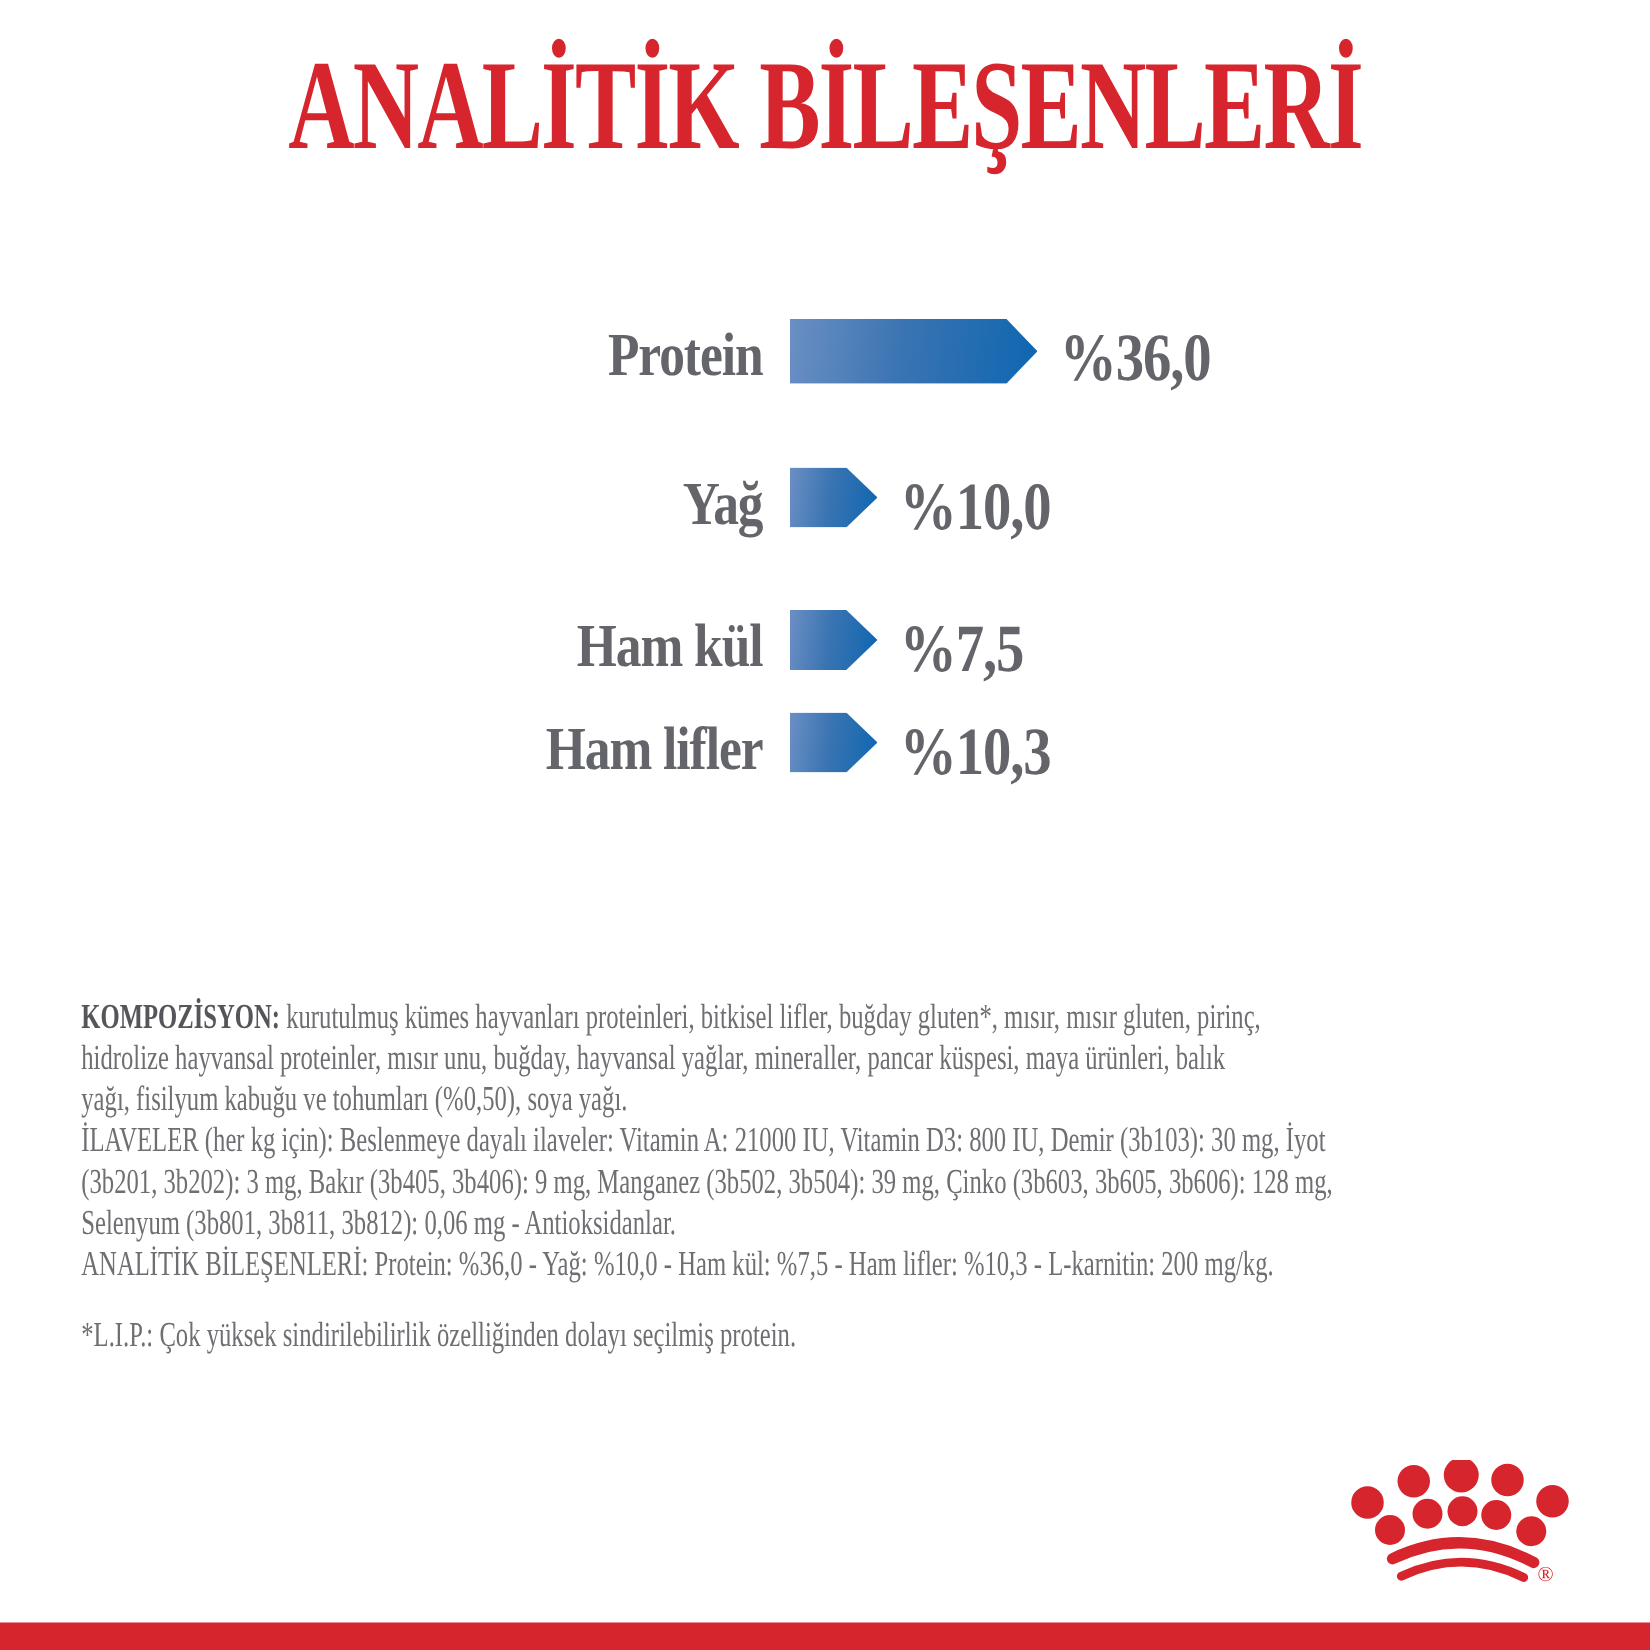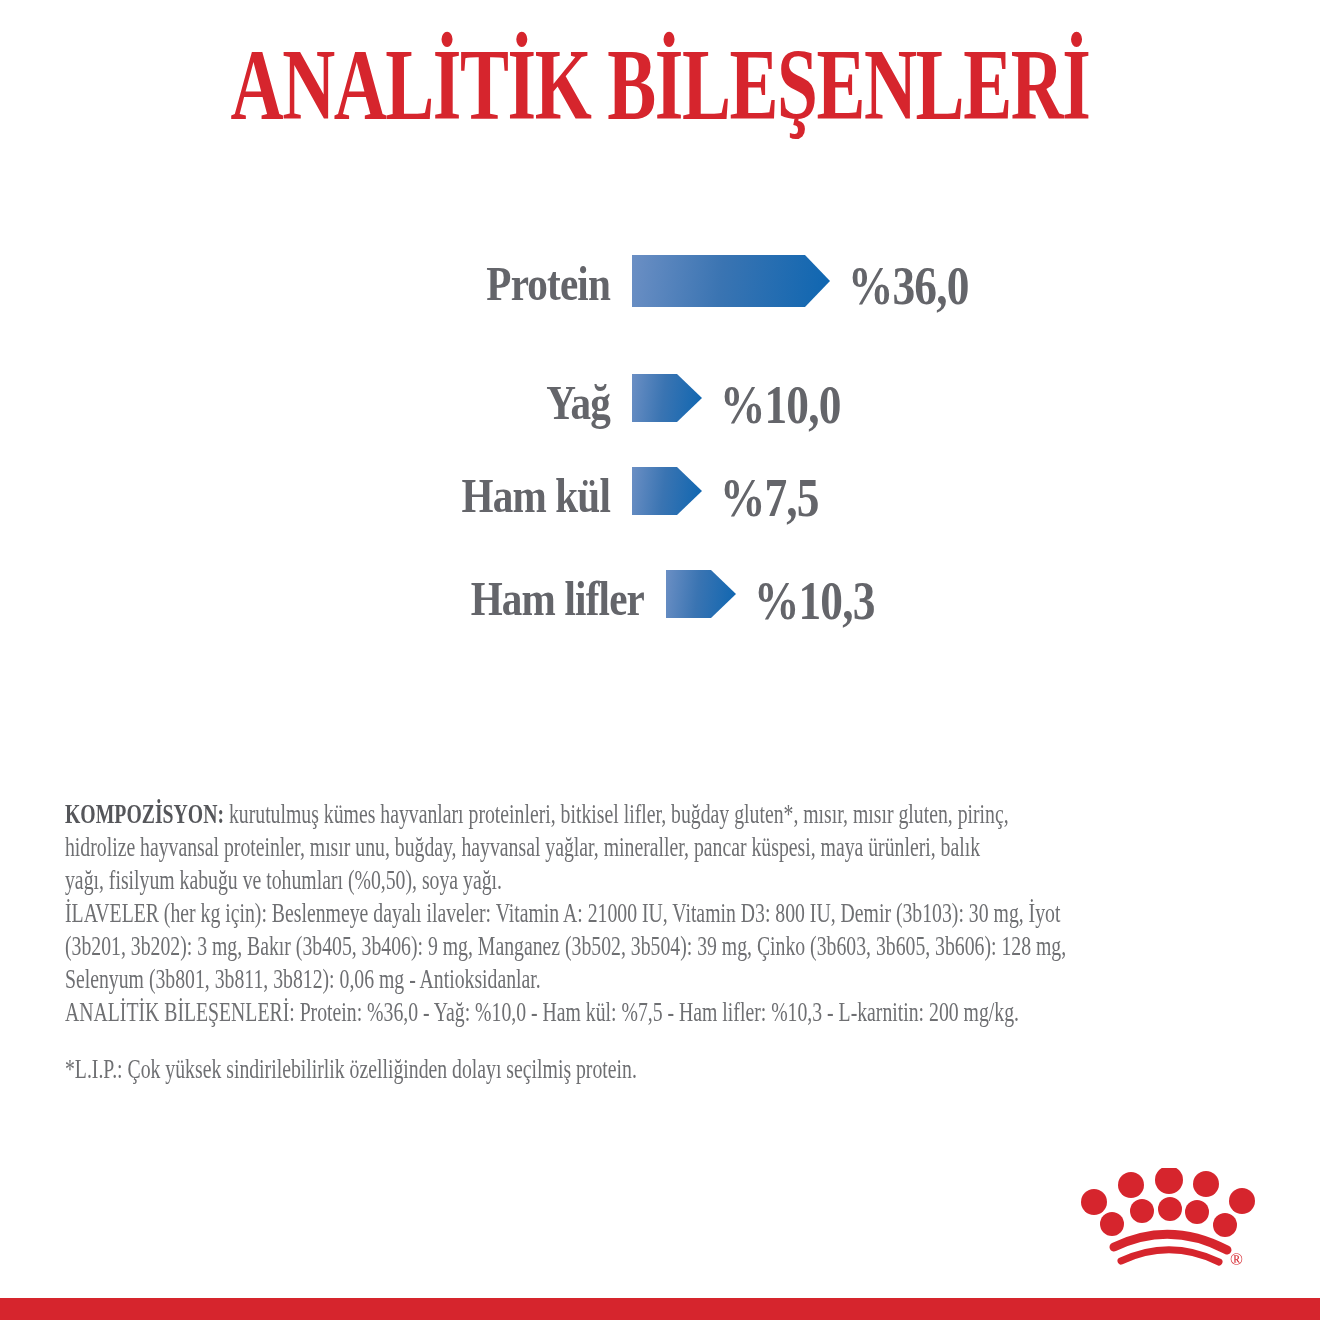--- a/index.html
+++ b/index.html
@@ -12,22 +12,22 @@
     position:absolute; top:26px; left:0; width:100%; margin:0;
     text-align:center; font-size:102px; font-weight:bold; letter-spacing:-2px;
     color:#d6252d; transform:scaleX(0.72); transform-origin:50% 0;
     white-space:nowrap;
   }
   
   .chart { position:absolute; left:0; top:0; width:1320px; }
   .crow { position:absolute; left:0; display:flex; align-items:flex-start; }
   .crow.r0 { top:255px; height:56px; }
   .crow.r1 { top:374px; height:52px; }
-  .crow.r2 { top:467px; height:52px; }
-  .crow.r3 { top:570px; height:52px;padding-left:34px; }
+  .crow.r2 { top:488px; height:52px; }
+  .crow.r3 { top:570px; height:52px; }
   .clabel {
     display:inline-block; width:610px; text-align:right;
     font-size:49px; font-weight:bold; color:#64656a; letter-spacing:-1px;
     transform:scaleX(0.84); transform-origin:100% 50%; white-space:nowrap;
   }
   .cbar {
     display:inline-block; margin-left:22px; flex:none;
     background:linear-gradient(97deg, #6b8fc4 0%, #3a74b2 45%, #0e66b1 100%);
     clip-path:polygon(0 0, calc(100% - 25px) 0, 100% 50%, calc(100% - 25px) 100%, 0 100%);
   }

